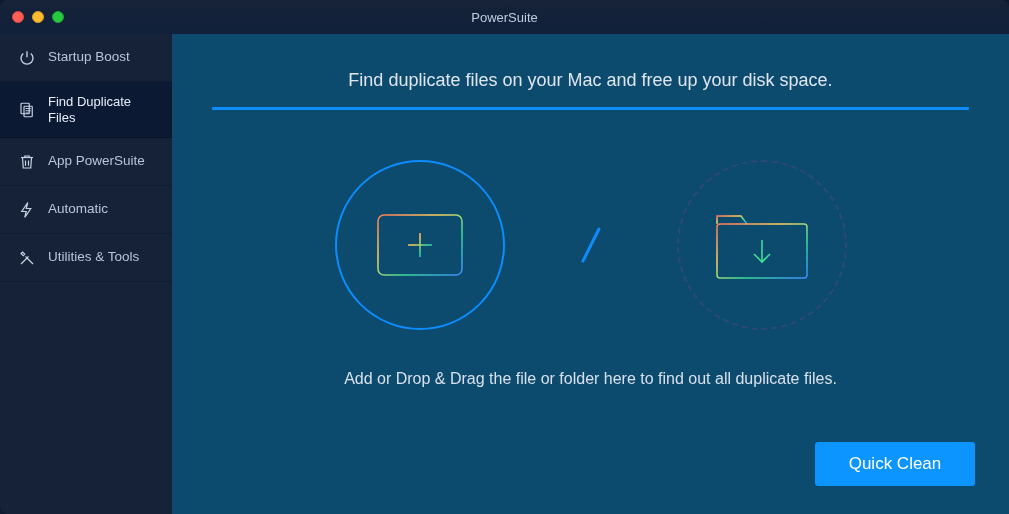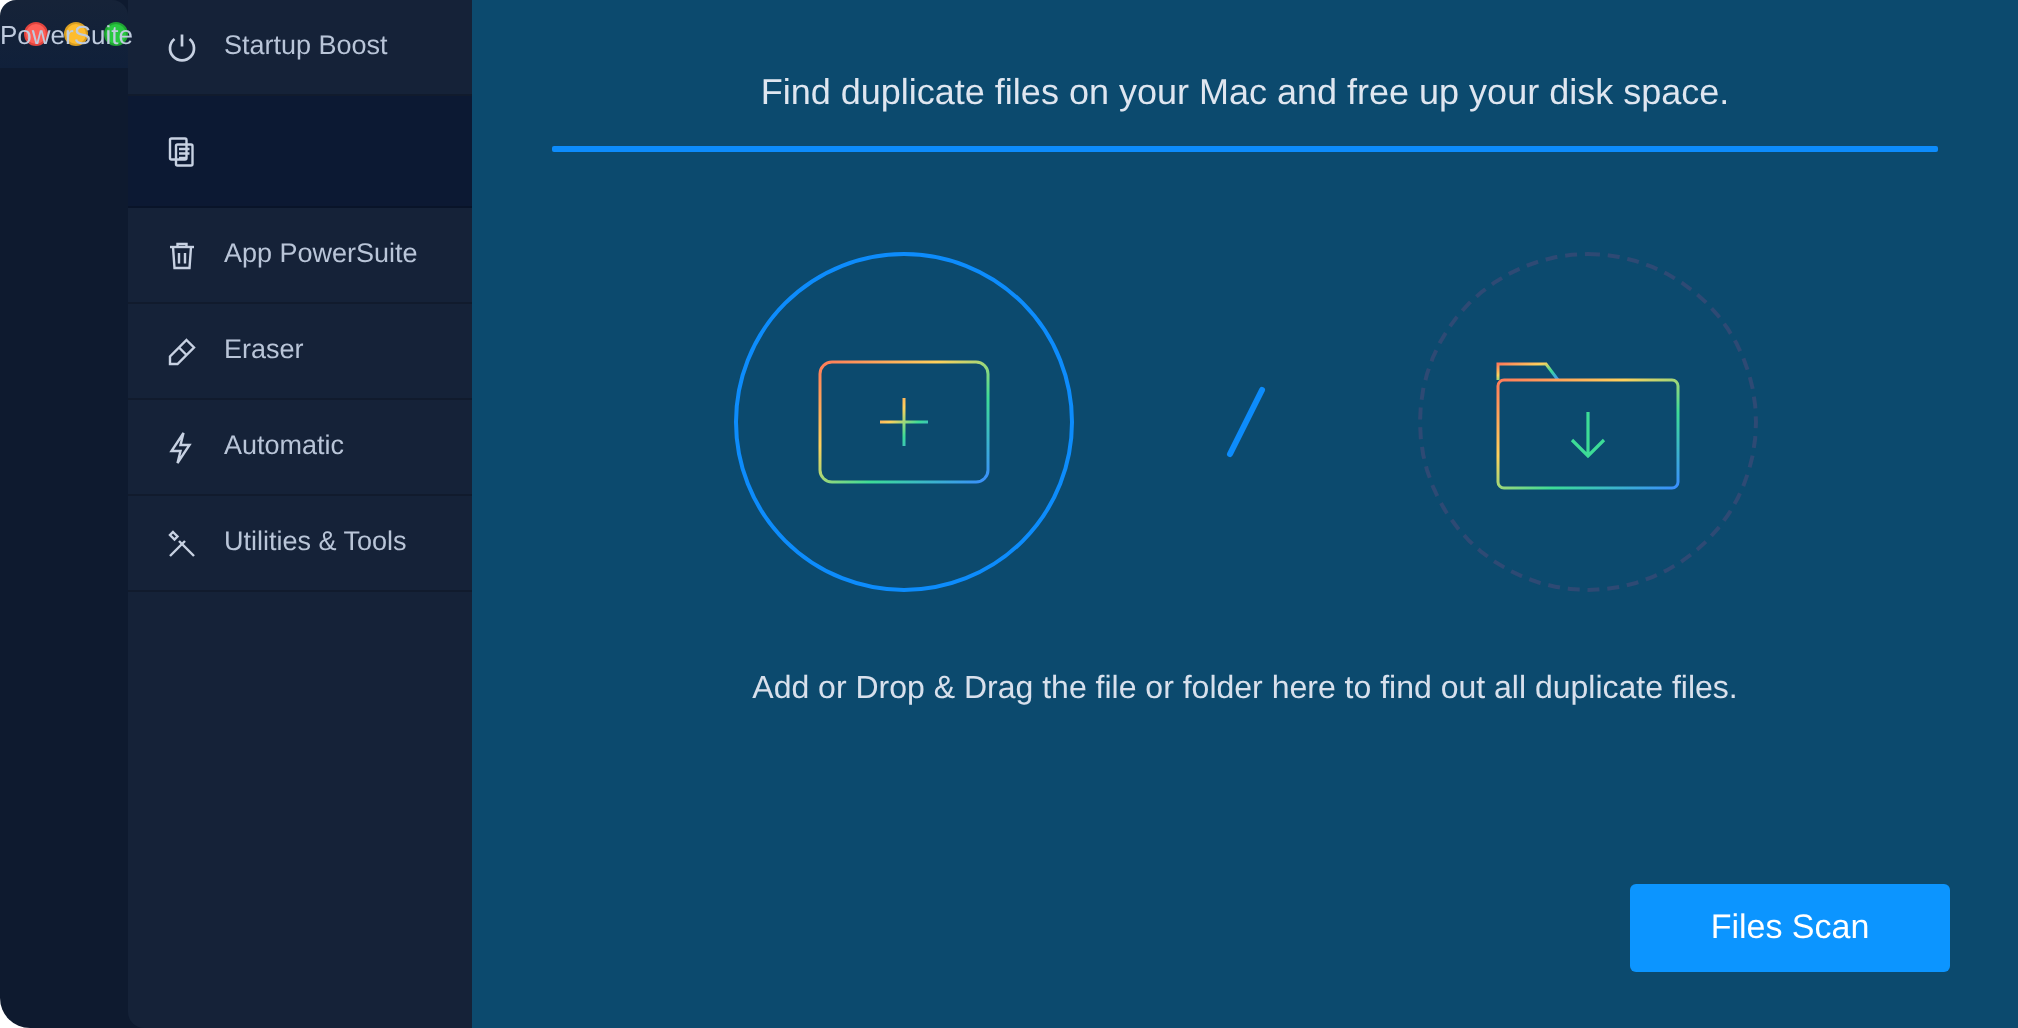--- a/index.html
+++ b/index.html
@@ -1,21 +1,21 @@
 <!DOCTYPE html>
 <html><head>
 <meta charset="utf-8">
 <style>
   * { box-sizing: border-box; margin: 0; padding: 0; }
   html, body { width: 1009px; height: 514px; overflow: hidden; font-family: -apple-system, "Helvetica Neue", Arial, sans-serif; }
   .window {
     width: 1009px; height: 514px;
     background: #0e1a2f;
-    border-radius: 15px;
-    display: flex; flex-direction: row;
+    border-radius: 0;
+    display: flex; flex-direction: column;
     position: relative;
   }
   .titlebar {
     height: 34px;
     background: linear-gradient(#162338, #10203a);
     border-top-left-radius: 8px; border-top-right-radius: 8px;
     display: flex; align-items: center;
     position: relative;
     flex: 0 0 34px;
   }
@@ -117,43 +117,35 @@
       </div>
 
       <div class="sb-item two-line active">
         <span class="icon-wrap">
           <svg width="18" height="18" viewBox="0 0 24 24" fill="none" stroke="currentColor" stroke-width="1.6">
             <rect x="4" y="3" width="11" height="14" rx="1"></rect>
             <rect x="8" y="7" width="11" height="14" rx="1"></rect>
             <path d="M10 10 h7 M10 13 h7 M10 16 h5"></path>
           </svg>
         </span>
+        <span class="sb-label">Find Duplicate Files</span>
       </div>
 
       <div class="sb-item">
         <span class="icon-wrap">
           <svg width="18" height="18" viewBox="0 0 24 24" fill="none" stroke="currentColor" stroke-width="1.6">
             <path d="M4 6 h16"></path>
               <path d="M9 6 V4 h6 v2"></path>
               <path d="M6 6 l1 14 h10 l1-14"></path>
               <path d="M10 10 v7 M14 10 v7"></path>
           </svg>
         </span>
         <span class="sb-label">App PowerSuite</span>
       </div>
 
-      <div class="sb-item">
-        <span class="icon-wrap">
-          <svg width="18" height="18" viewBox="0 0 24 24" fill="none" stroke="currentColor" stroke-width="1.6">
-            <path d="M15 4 l5 5 -11 11 H4 v-5 z"></path>
-              <path d="M10 9 l5 5"></path>
-          </svg>
-        </span>
-        <span class="sb-label">Eraser</span>
-      </div>
 
       <div class="sb-item">
         <span class="icon-wrap">
           <svg width="18" height="18" viewBox="0 0 24 24" fill="none" stroke="currentColor" stroke-width="1.6">
             <path d="M13 2 L5 14 h6 l-2 8 8-12 h-6 z"></path>
           </svg>
         </span>
         <span class="sb-label">Automatic</span>
       </div>
 
@@ -217,19 +209,19 @@
               <line x1="10" y1="30" x2="100" y2="30" stroke="url(#g2)" stroke-width="1.2"></line>
               <path d="M55 38 v22 M47 52 l8 8 l8 -8" fill="none" stroke="#3ddc97" stroke-width="1.6"></path>
             </svg>
           </span>
         </div>
 
       </div>
 
       <div class="instruction">Add or Drop &amp; Drag the file or folder here to find out all duplicate files.</div>
 
-      <button class="quick-scan">Files Scan</button>
+      <button class="quick-scan">Quick Clean</button>
 
     </div>
 
   </div>
 
 </div>
 
 </body></html>

